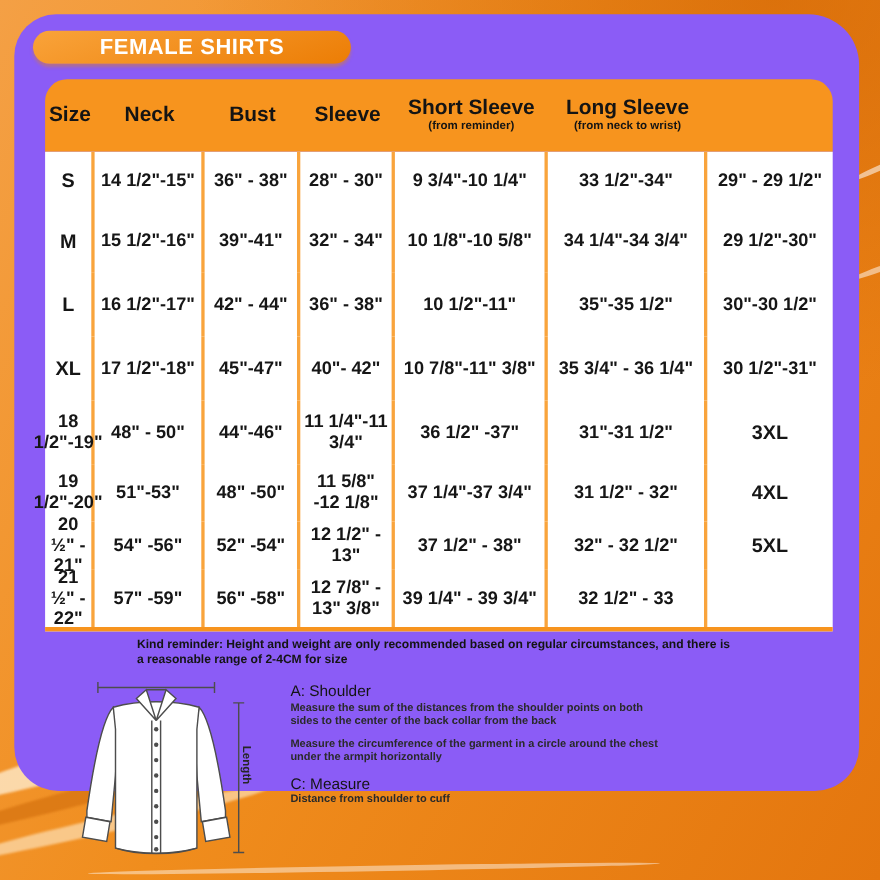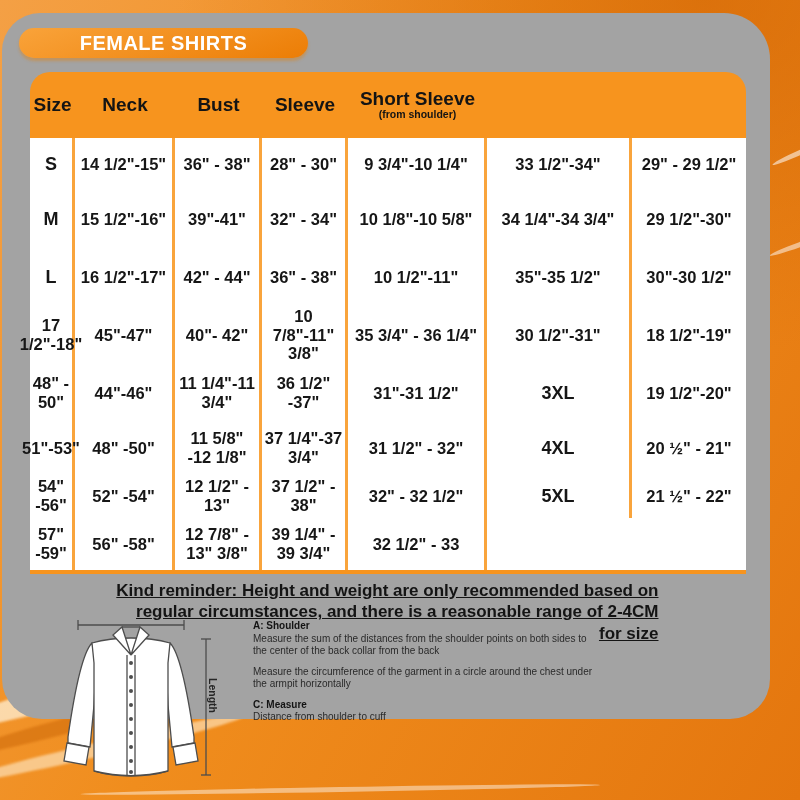--- a/index.html
+++ b/index.html
@@ -17,22 +17,22 @@
   }
   .swirl{position:absolute;border-radius:50%;}
   .swirl-1{left:-60px;top:668px;width:340px;height:26px;background:rgba(255,240,214,.75);transform:rotate(-16deg);filter:blur(1px);}
   .swirl-2{left:-70px;top:706px;width:360px;height:16px;background:rgba(210,110,12,.65);transform:rotate(-15deg);filter:blur(1px);}
   .swirl-3{left:-50px;top:742px;width:300px;height:14px;background:rgba(255,236,205,.6);transform:rotate(-13deg);filter:blur(1px);}
   .streak-r1{left:770px;top:150px;width:60px;height:5px;background:rgba(255,255,255,.55);transform:rotate(-24deg);border-radius:50%;position:absolute;}
   .streak-r2{left:768px;top:242px;width:64px;height:5px;background:rgba(255,255,255,.5);transform:rotate(-20deg);border-radius:50%;position:absolute;}
   .streak-b{left:80px;top:787px;width:520px;height:5px;background:rgba(255,255,255,.45);transform:rotate(-1deg);border-radius:50%;position:absolute;}
   
   .panel{
-    position:absolute;left:2px;top:13px;width:768px;height:706px;
-    background:#a3a3a3;border-radius:38px 46px 40px 40px;
+    position:absolute;left:13px;top:13px;width:768px;height:706px;
+    background:#8b5cf6;border-radius:38px 46px 40px 40px;
   }
   
   .banner{
     position:absolute;left:17px;top:15px;width:289px;height:30px;
     border-radius:16px;
     background:linear-gradient(160deg,var(--pill-light,#f9a33a),var(--pill-dark,#ec7d05));
     box-shadow:0 3px 3px rgba(224,130,20,.45);
     display:flex;align-items:center;justify-content:center;
   }
   .banner span{color:#ffffff;font-weight:800;font-size:20px;letter-spacing:.5px;}
@@ -57,38 +57,38 @@
     display:flex;align-items:center;justify-content:center;text-align:center;
     font-weight:700;font-size:16.5px;color:#161616;line-height:1.15;
     border-right:3px solid var(--separator,#f9a43c);
     padding:0 2px;box-sizing:border-box;
   }
   .td:nth-child(7n){border-right:none;}
   .td.size-cell{font-size:18px;font-weight:700;}
   
   .reminder{
     position:absolute;left:50%;top:567px;transform:translateX(-50%);
-    width:545px;text-align:right;font-weight:700;font-size:17px;
-    color:#141414;line-height:1.25;text-decoration:underline;
+    width:545px;text-align:left;font-weight:700;font-size:11px;
+    color:#141414;line-height:1.25;
   }
   
   .shirt-svg{position:absolute;left:58px;top:600px;}
   .shoulder-label{
     position:absolute;left:78px;top:593px;width:100px;text-align:center;
     font-size:11px;font-weight:400;color:#262626;margin-top:32px;
   }
   .length-label{
     position:absolute;left:205px;top:665px;
     writing-mode:vertical-rl;font-size:10.5px;font-weight:700;color:#262626;
   }
   
   .guide{position:absolute;left:251px;top:607px;width:340px;}
   .guide-item{margin-bottom:8px;}
-  .gtitle{font-weight:700;font-size:10px;color:#141414;line-height:1.25;}
-  .gdesc{font-weight:400;font-size:10px;color:#2a2a2a;line-height:1.25;}
+  .gtitle{font-weight:400;font-size:14px;color:#141414;line-height:1.25;}
+  .gdesc{font-weight:700;font-size:10px;color:#2a2a2a;line-height:1.25;}
 </style>
 </head>
 <body>
 
 <div class="bg">
   <div class="swirl swirl-1"></div>
   <div class="swirl swirl-2"></div>
   <div class="swirl swirl-3"></div>
   <div class="streak-r1"></div>
   <div class="streak-r2"></div>
@@ -114,21 +114,25 @@
       <div class="th">
         <span class="hlabel">Bust</span>
 
       </div>
       <div class="th">
         <span class="hlabel">Sleeve</span>
 
       </div>
       <div class="th">
         <span class="hlabel">Short Sleeve</span>
-        <span class="hsub">(from shoulder)</span>
+        <span class="hsub">(from reminder)</span>
+      </div>
+      <div class="th">
+        <span class="hlabel">Long Sleeve</span>
+        <span class="hsub">(from neck to wrist)</span>
       </div>
     </div>
 
     <div class="tbody">
 
       <div class="td size-cell">S</div>
       <div class="td">14 1/2"-15"</div>
       <div class="td">36" - 38"</div>
       <div class="td">28" - 30"</div>
       <div class="td">9 3/4"-10 1/4"</div>
@@ -144,20 +148,21 @@
       <div class="td">29 1/2"-30"</div>
 
       <div class="td size-cell">L</div>
       <div class="td">16 1/2"-17"</div>
       <div class="td">42" - 44"</div>
       <div class="td">36" - 38"</div>
       <div class="td">10 1/2"-11"</div>
       <div class="td">35"-35 1/2"</div>
       <div class="td">30"-30 1/2"</div>
 
+      <div class="td size-cell">XL</div>
       <div class="td">17 1/2"-18"</div>
       <div class="td">45"-47"</div>
       <div class="td">40"- 42"</div>
       <div class="td">10 7/8"-11" 3/8"</div>
       <div class="td">35 3/4" - 36 1/4"</div>
       <div class="td">30 1/2"-31"</div>
 
       <div class="td">18 1/2"-19"</div>
       <div class="td">48" - 50"</div>
       <div class="td">44"-46"</div>

